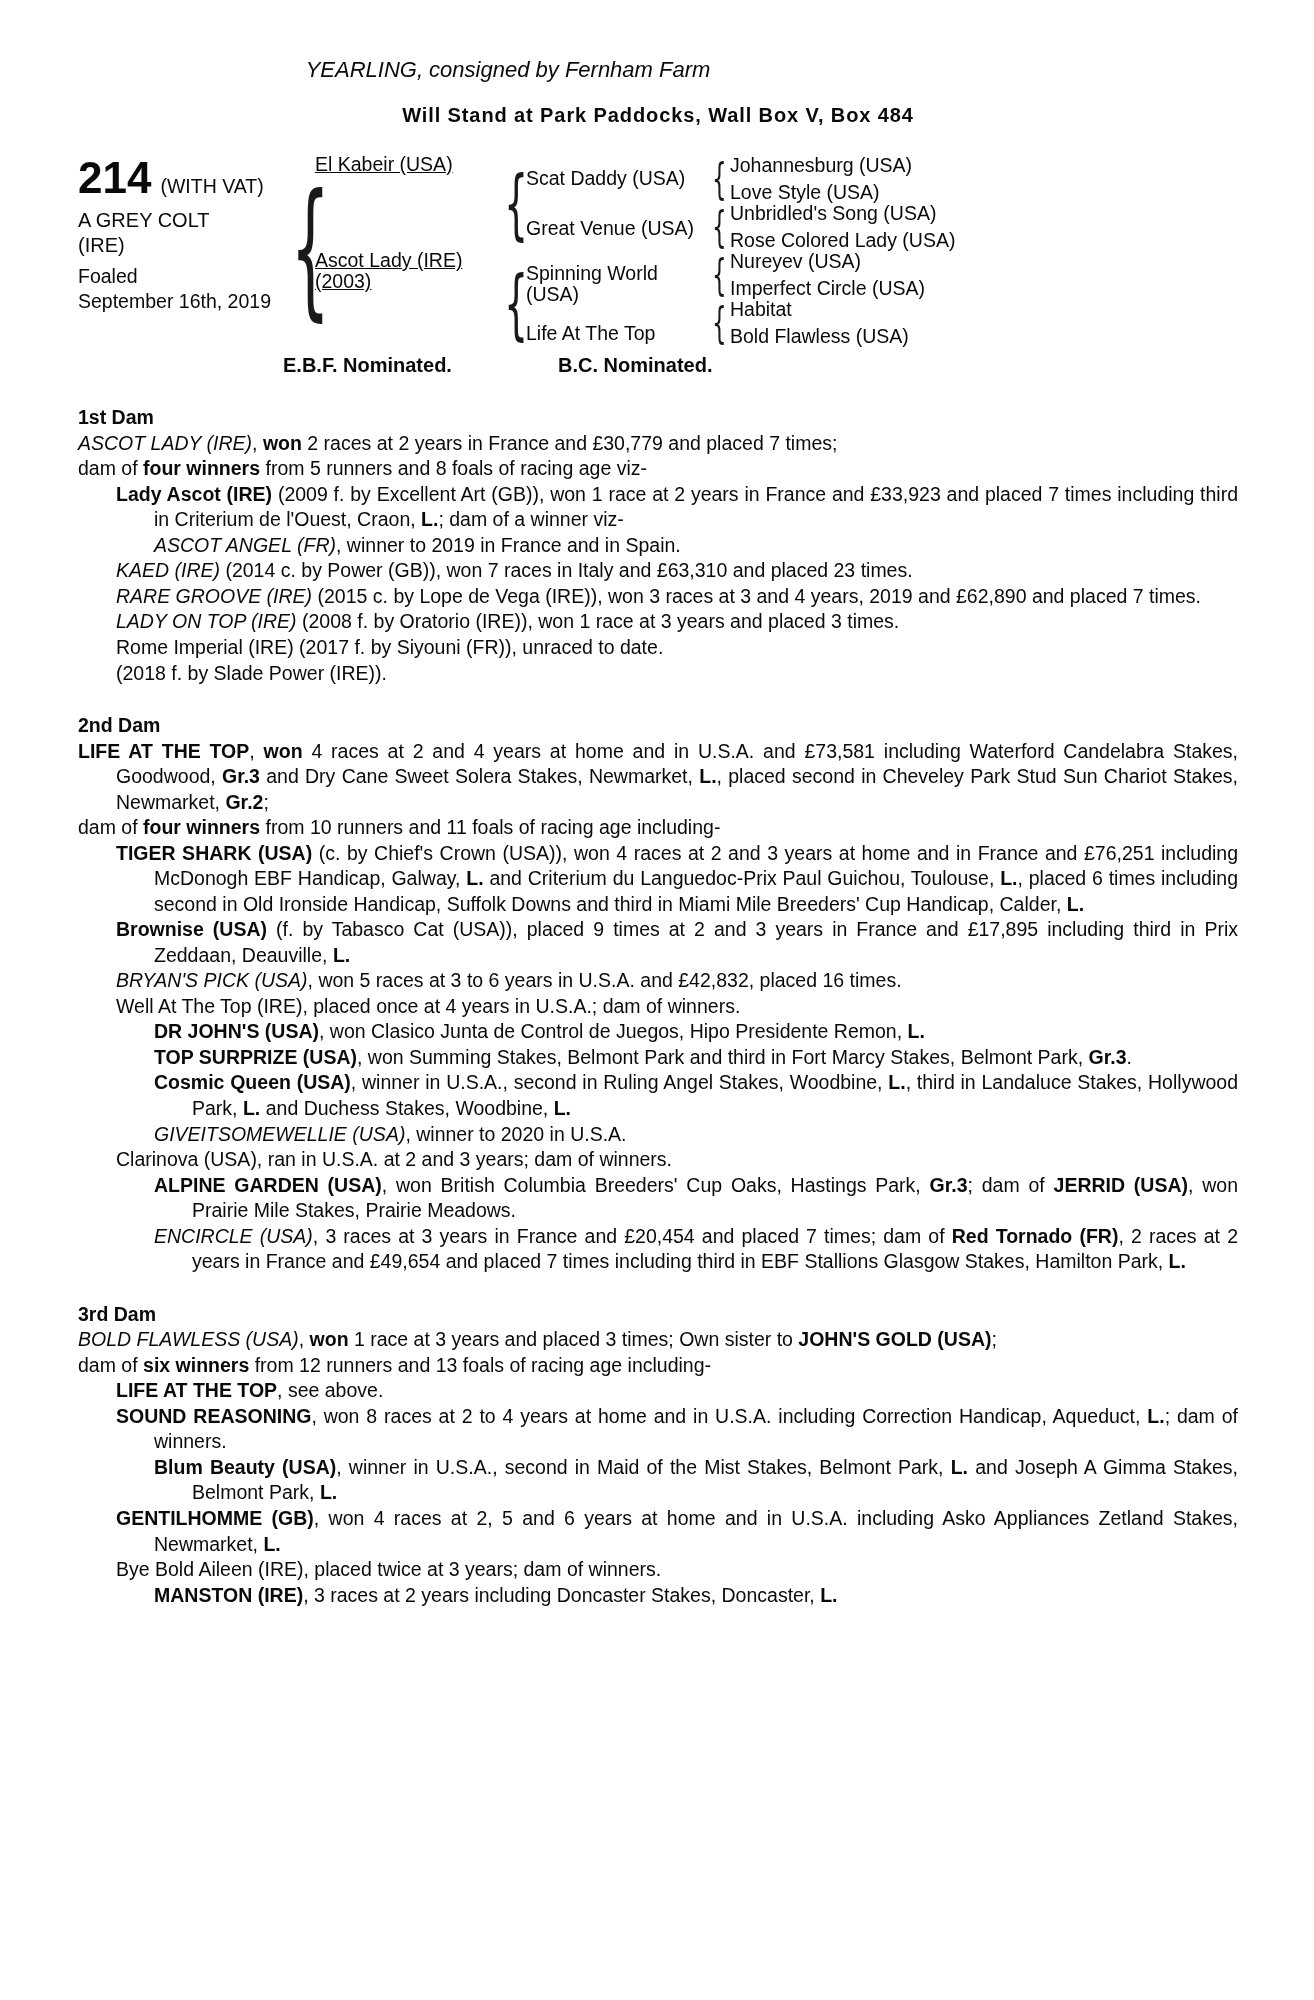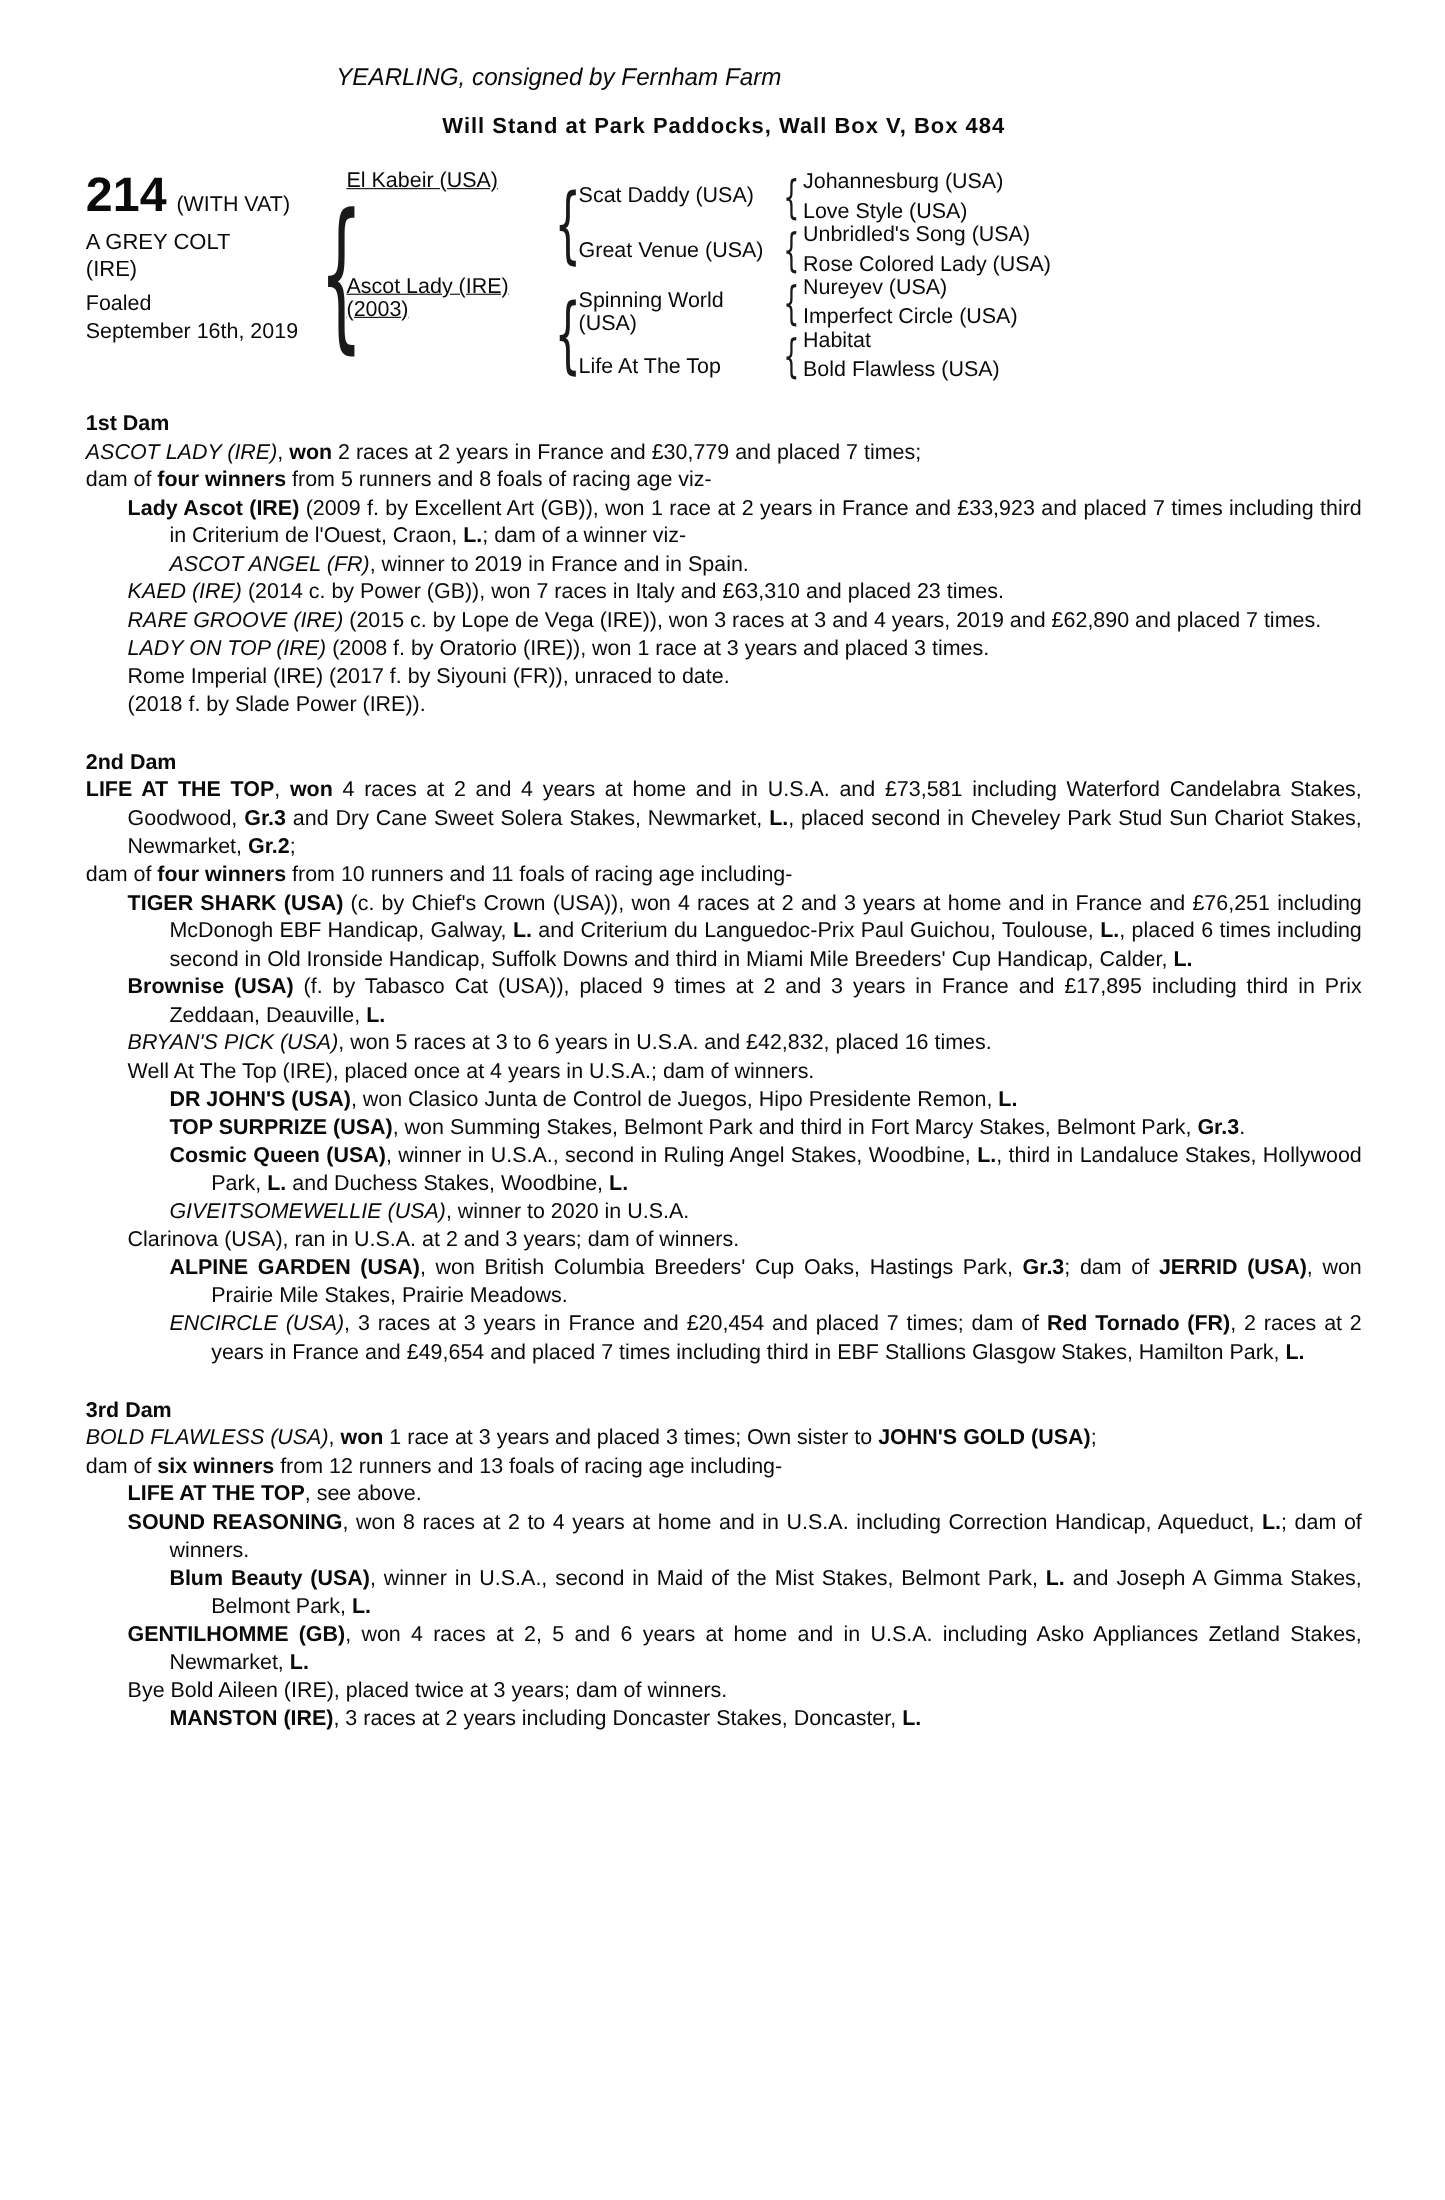--- a/index.html
+++ b/index.html
@@ -155,20 +155,24 @@
           <span class="brace brace-g3">{</span>
           <div class="g3names">
             <div class="ped-name">Habitat</div>
             <div class="ped-name">Bold Flawless (USA)</div>
           </div>
         </div>
       </div>
     </div>
   </div>
 
+  <div class="nominated-row">
+    <span class="nominated-ebf">E.B.F. Nominated.</span>
+    <span class="nominated-bc">B.C. Nominated.</span>
+  </div>
 
   <div class="sections">
       <div class="section">
         <div class="section-heading">1st Dam</div>
         <div class="para indent-0"><span class="seg-i">ASCOT LADY (IRE)</span><span>, </span><span class="seg-b">won</span><span> 2 races at 2 years in France and £30,779 and placed 7 times;</span></div>
         <div class="para indent-0"><span>dam of </span><span class="seg-b">four winners</span><span> from 5 runners and 8 foals of racing age viz-</span></div>
         <div class="para indent-1"><span class="seg-b">Lady Ascot (IRE)</span><span> (2009 f. by Excellent Art (GB)), won 1 race at 2 years in France and £33,923 and placed 7 times including third in Criterium de l'Ouest, Craon, </span><span class="seg-b">L.</span><span>; dam of a winner viz-</span></div>
         <div class="para indent-2"><span class="seg-i">ASCOT ANGEL (FR)</span><span>, winner to 2019 in France and in Spain.</span></div>
         <div class="para indent-1"><span class="seg-i">KAED (IRE)</span><span> (2014 c. by Power (GB)), won 7 races in Italy and £63,310 and placed 23 times.</span></div>
         <div class="para indent-1"><span class="seg-i">RARE GROOVE (IRE)</span><span> (2015 c. by Lope de Vega (IRE)), won 3 races at 3 and 4 years, 2019 and £62,890 and placed 7 times.</span></div>

